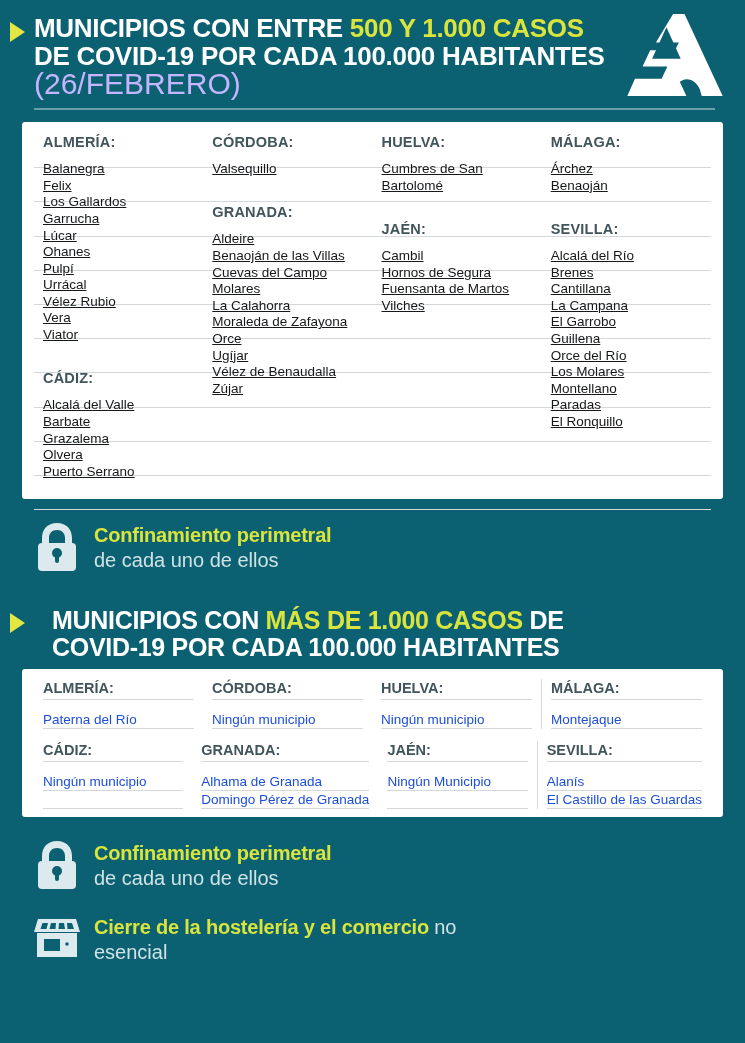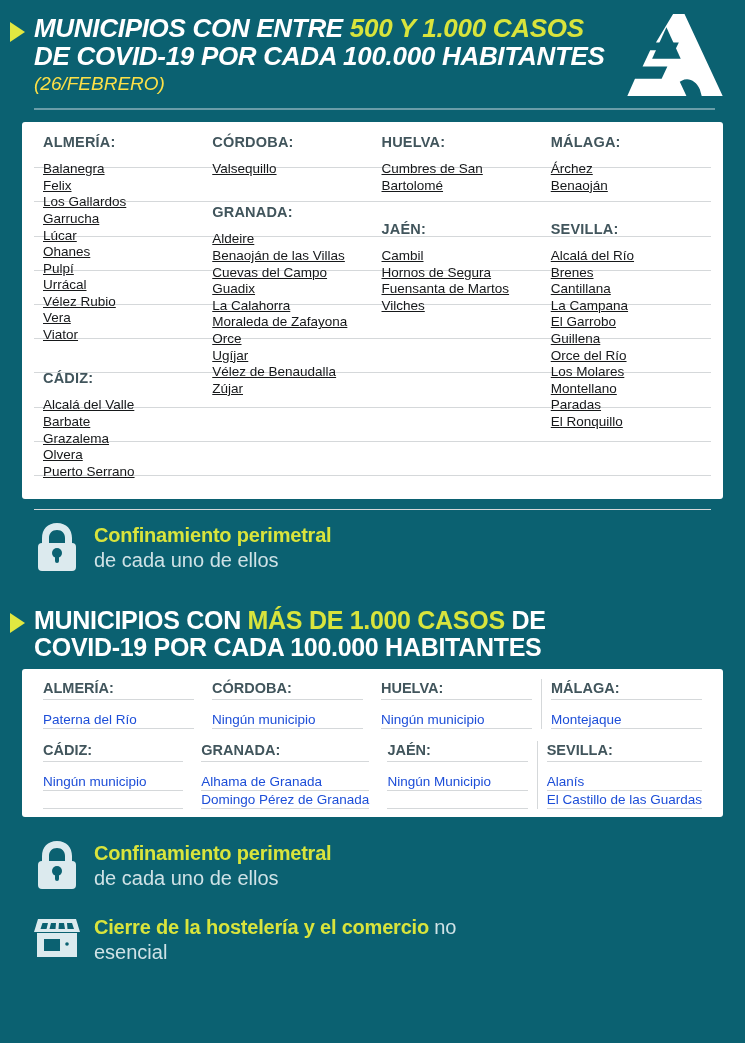--- a/index.html
+++ b/index.html
@@ -6,43 +6,43 @@
   body{
     width:745px;height:1043px;
     background:#0b6171;
     font-family:"Liberation Sans",sans-serif;
     overflow:hidden;
     position:relative;
   }
 
   
   .hdr{position:relative;padding:14px 0 0 0;}
-  .hdr-row{display:flex;align-items:flex-start;font-style:italic;}
+  .hdr-row{display:flex;align-items:flex-start;}
   .hdr-text{flex:1;padding-left:10px;position:relative;}
   .tri{
     width:0;height:0;
     border-top:10px solid transparent;
     border-bottom:10px solid transparent;
     border-left:15px solid #e2e841;
     position:absolute;left:10px;top:8px;
   }
   .h1{
     color:#ffffff;
     font-weight:bold;
     font-size:26px;
     line-height:28px;
     letter-spacing:-0.3px;
     margin-left:24px;
     font-stretch:condensed;
   }
   .h1 .yel{color:#d9e43c;}
   .h1 .l2{margin-left:0px;display:block;}
   .h1sub{
-    color:#fde047;
-    font-size:19px;
+    color:#c4b5fd;
+    font-size:30px;
     line-height:28px;
     letter-spacing:0px;
     margin-left:24px;
     font-weight:normal;
   }
   .logoA{width:96px;height:82px;margin-right:22px;flex:none;}
 
   .rule{
     height:2px;background:#b9cfd6;opacity:.55;
     margin:10px 30px 0 34px;
@@ -85,21 +85,21 @@
   
   .iconblock{margin:22px 0 0 0;padding-left:34px;display:flex;align-items:flex-start;}
   .ic{flex:none;width:46px;height:52px;margin-right:14px;}
   .ic.small{height:46px;}
   .itext{padding-top:2px;}
   .it1{color:#d9e43c;font-weight:bold;font-size:20px;line-height:25px;letter-spacing:-.2px;}
   .it1 .plain{color:#cfe2e6;font-weight:normal;}
   .it2{color:#cfe2e6;font-size:20px;line-height:25px;font-weight:normal;}
 
   
-  .h2wrap{margin-top:34px;position:relative;padding-left:10px;}
+  .h2wrap{margin-top:34px;position:relative;padding-left:28px;}
   .tri2{
     width:0;height:0;
     border-top:10px solid transparent;
     border-bottom:10px solid transparent;
     border-left:15px solid #e2e841;
     position:absolute;left:10px;top:6px;
   }
   .h2{
     color:#ffffff;font-weight:bold;font-size:25px;line-height:27px;
     margin-left:24px;letter-spacing:-0.3px;
@@ -197,21 +197,21 @@
         <div class="col-inner">
           <div class="prov">CÓRDOBA:</div>
           <div style="height: 9.13px;"></div>
           <div class="muni">Valsequillo</div>
           <div style="height: 26.56px;"></div>
           <div class="prov">GRANADA:</div>
           <div style="height: 9.13px;"></div>
           <div class="muni">Aldeire</div>
           <div class="muni">Benaoján de las Villas</div>
           <div class="muni">Cuevas del Campo</div>
-          <div class="muni">Guadix</div>
+          <div class="muni">Molares</div>
           <div class="muni">La Calahorra</div>
           <div class="muni">Moraleda de Zafayona</div>
           <div class="muni">Orce</div>
           <div class="muni">Ugíjar</div>
           <div class="muni">Vélez de Benaudalla</div>
           <div class="muni">Zújar</div>
         </div>
       </div>
       <div class="col gridbg">
         <div class="gridlines" style="height: 355px;">

